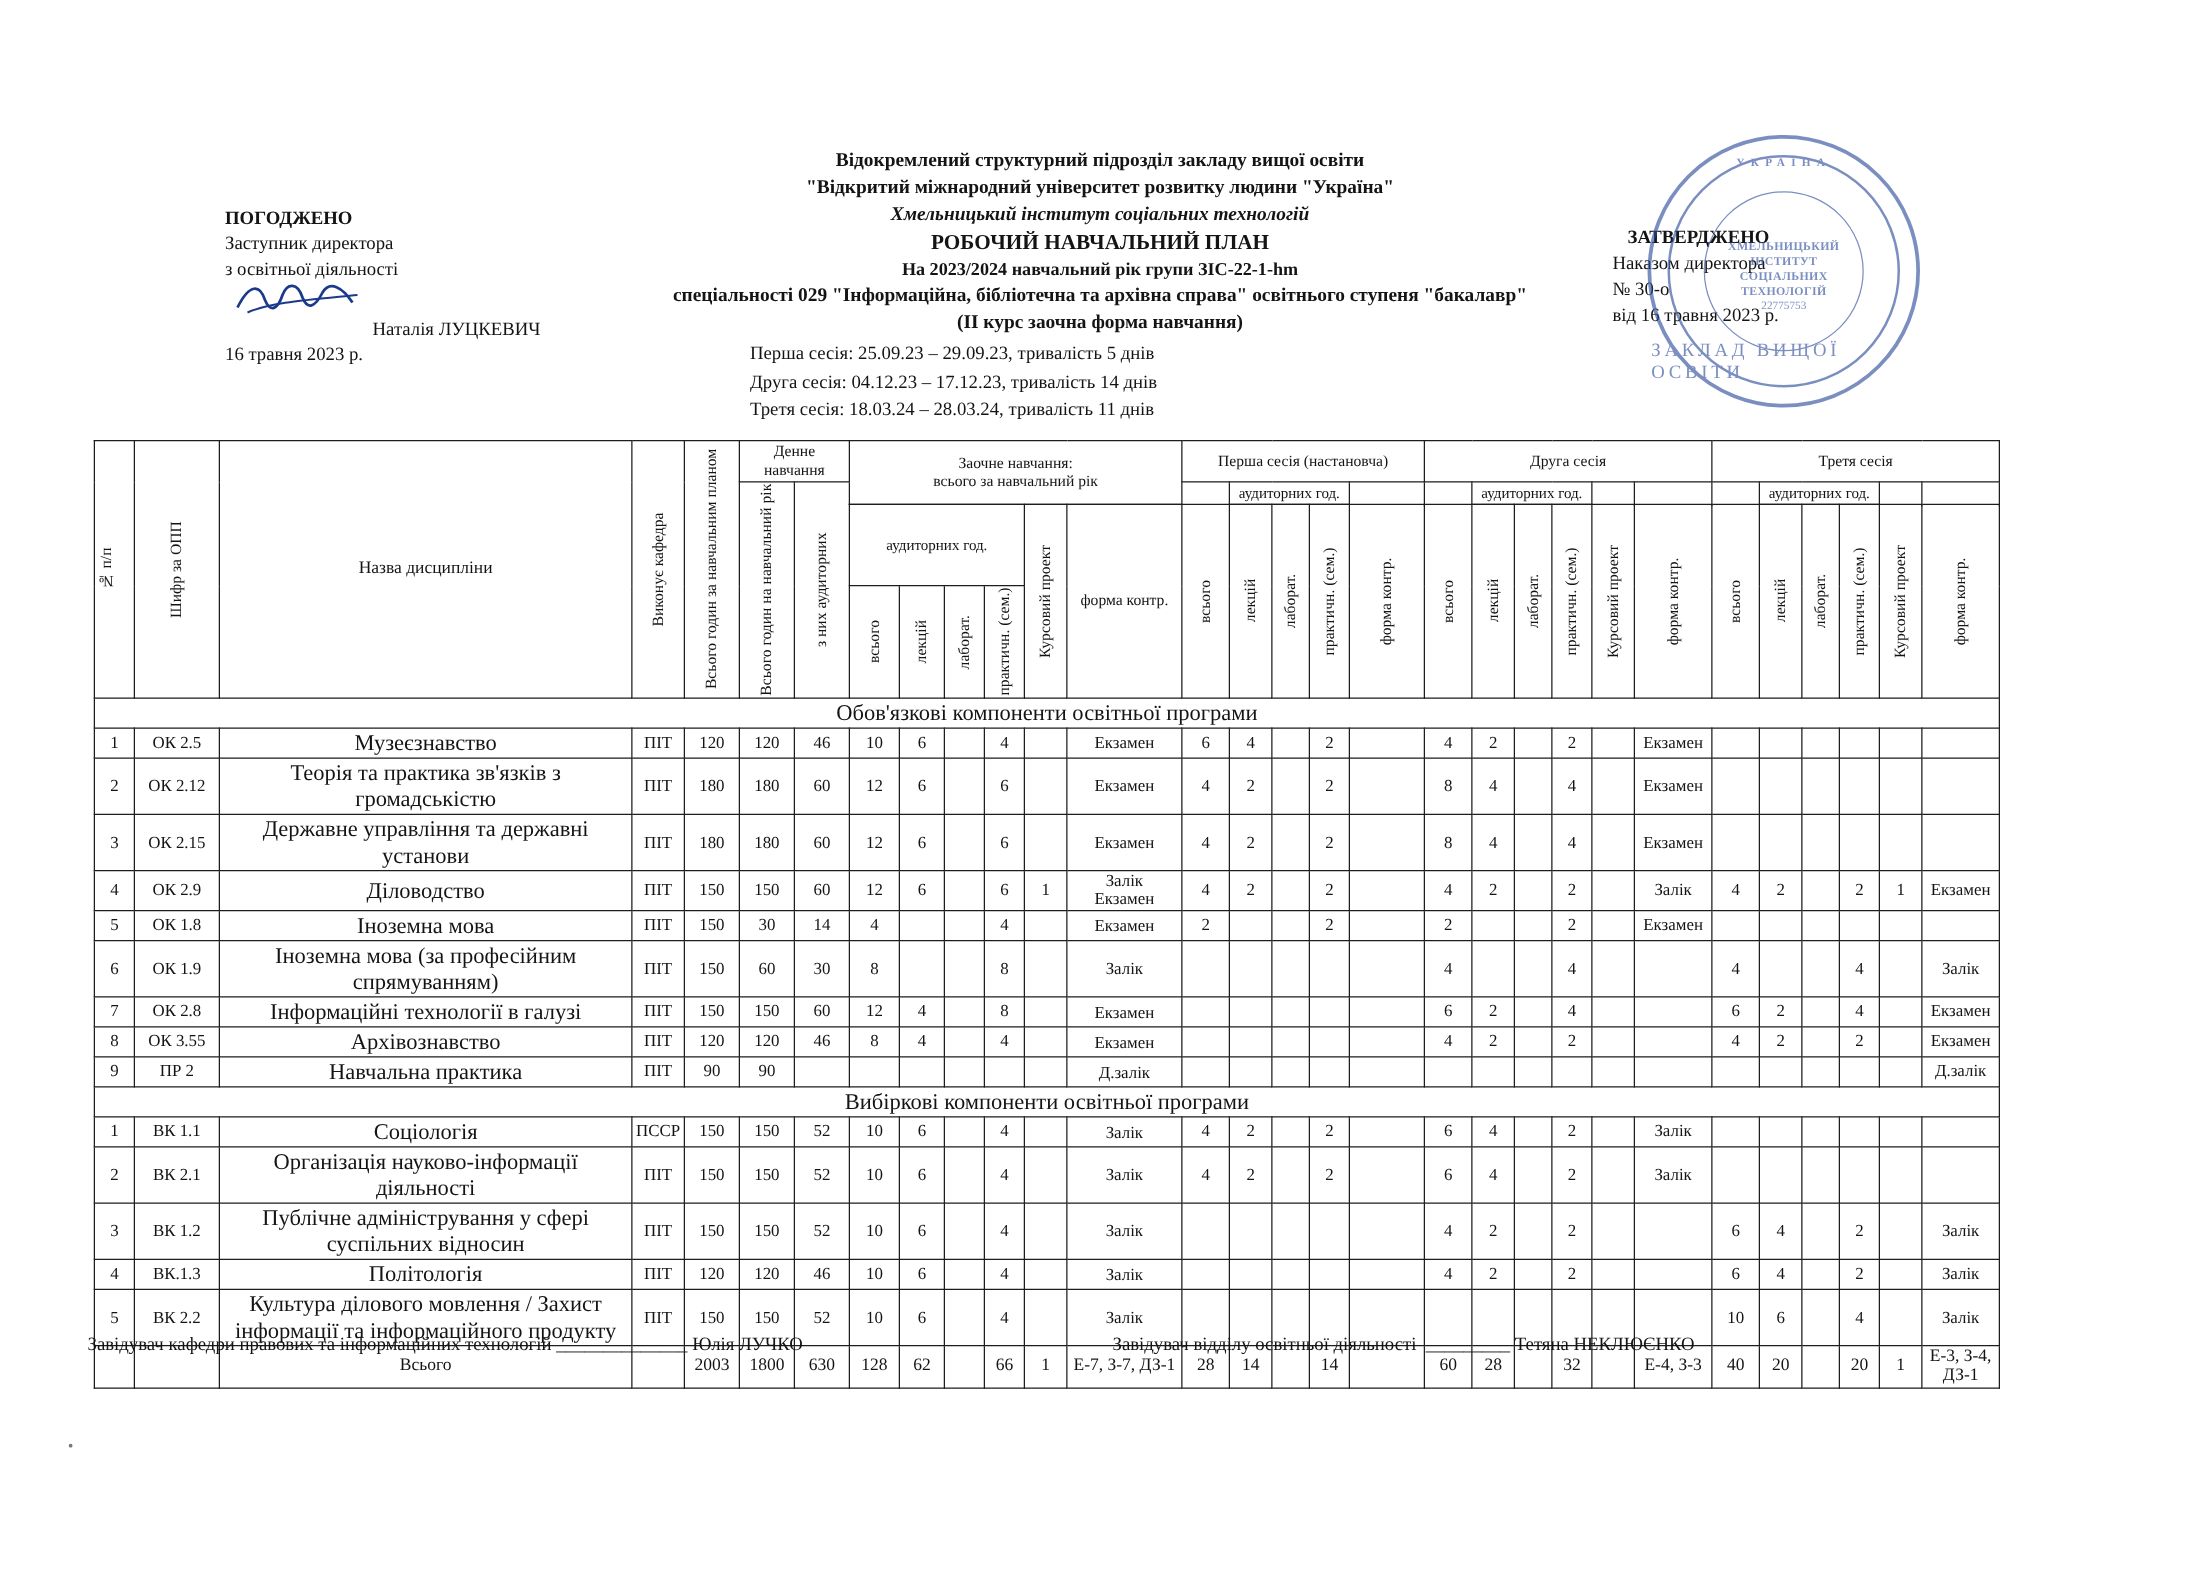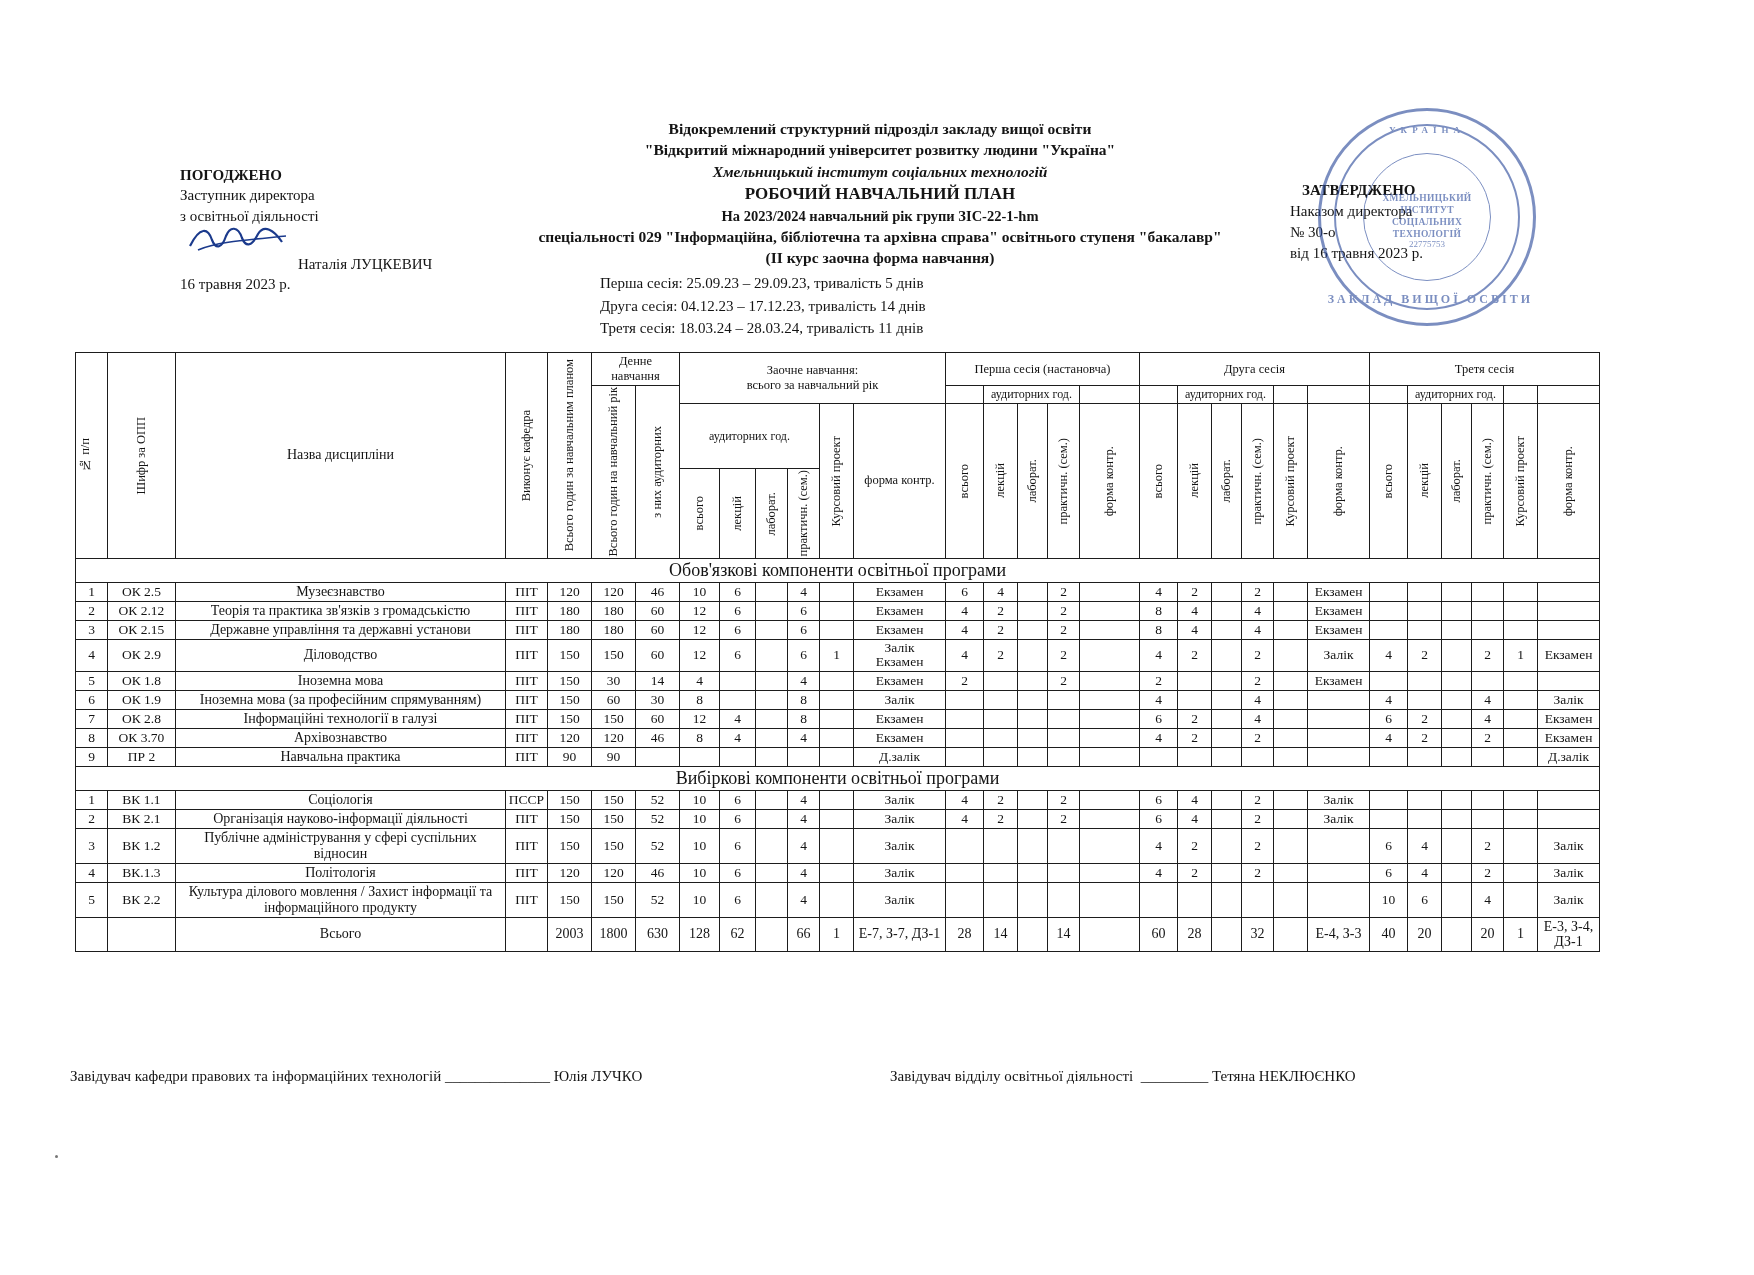--- a/index.html
+++ b/index.html
@@ -65,22 +65,22 @@
   .stamp .st-center {
     position:absolute; left:50%; top:50%; transform:translate(-50%,-50%);
     text-align:center; font-size:9.5px; font-weight:bold; line-height:1.25;
     width:120px; letter-spacing:.3px;
   }
   .stamp .st-top {
     position:absolute; left:0; top:14px; width:100%; text-align:center;
     font-size:9px; font-weight:bold; letter-spacing:5px;
   }
   .stamp .st-bot {
-    position:absolute; left:0; bottom:16px; width:100%; text-align:right;
-    font-size:12px; font-weight:bold; letter-spacing:3px;
+    position:absolute; left:0; bottom:16px; width:100%; text-align:left;
+    font-size:15px; font-weight:normal; letter-spacing:3px;
   }
   .stamp .st-code {
     position:absolute; left:0; top:128px; width:100%; text-align:center;
     font-size:9px;
   }
 
   
   table.plan {
     position:absolute; left:75px; top:352px;
     border-collapse:collapse;
@@ -98,21 +98,21 @@
   table.plan th { font-size:12.5px; }
   .vert {
     writing-mode:vertical-rl;
     transform:rotate(180deg);
     white-space:nowrap;
     margin:0 auto;
     font-size:12.5px;
     line-height:1.05;
   }
   .vert2 { writing-mode:vertical-rl; transform:rotate(180deg); font-size:12.5px; line-height:1.05; text-align:center; }
-  .nm { text-align:left; padding-left:6px; font-size:14px;margin-top:42px; }
+  .nm { text-align:left; padding-left:6px; font-size:18px;margin-top:42px; }
   .section-row td {
     text-align:center; font-weight:bold; font-size:18px; padding:3px 0;
   }
   .total-row td { font-weight:bold; font-size:14px; }
   .twoline { line-height:1.12; }
 
   
   .footer {
     position:absolute; left:70px; top:1068px; width:1620px;
     font-size:15px;
@@ -547,21 +547,21 @@
           <td></td>
           <td>6</td>
           <td>2</td>
           <td></td>
           <td>4</td>
           <td></td>
           <td>Екзамен</td>
         </tr>
         <tr>
           <td>8</td>
-          <td>ОК 3.70</td>
+          <td>ОК 3.55</td>
           <td class="nm">Архівознавство</td>
           <td>ПІТ</td>
           <td>120</td>
           <td>120</td>
           <td>46</td>
           <td>8</td>
           <td>4</td>
           <td></td>
           <td>4</td>
           <td></td>

